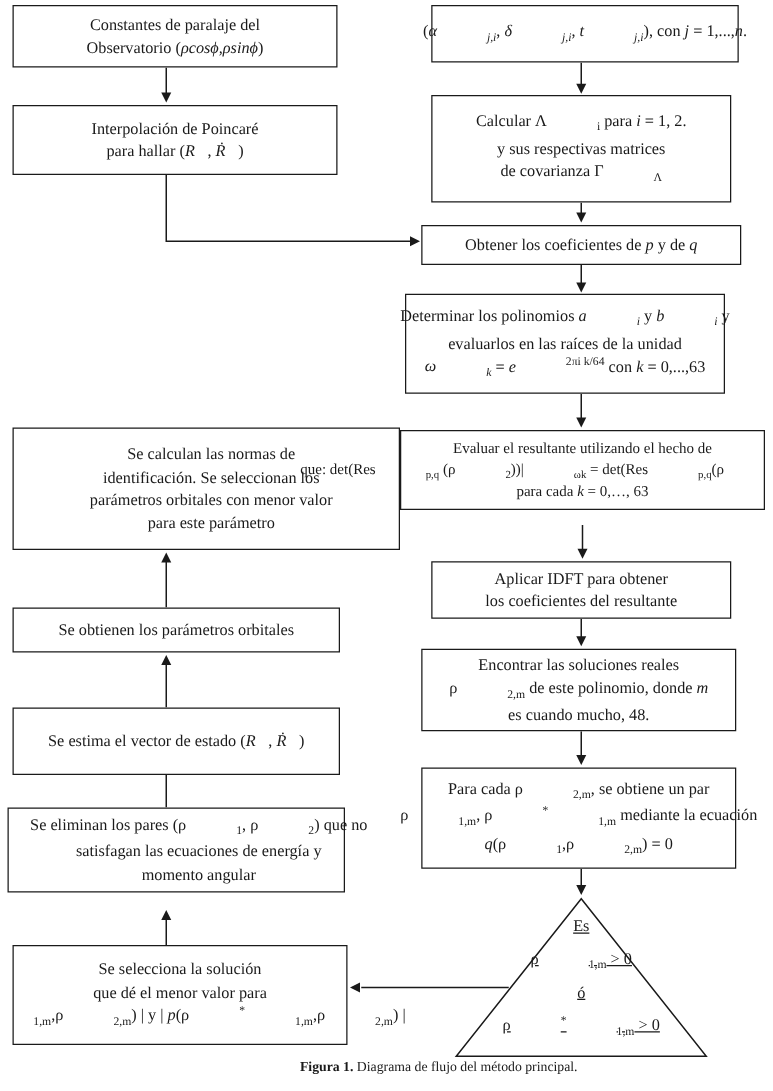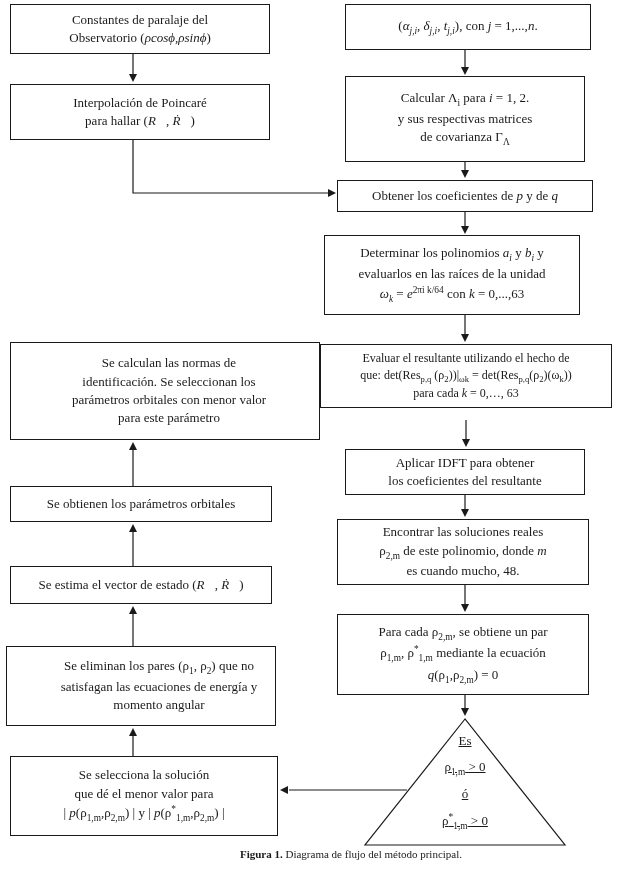--- a/index.html
+++ b/index.html
@@ -14,37 +14,37 @@
   .box {
     position:absolute;
     border:1px solid #1a1a1a;
     background:#fff;
     display:flex; flex-direction:column;
     align-items:center; justify-content:center;
     text-align:center;
     font-size:13px; line-height:1.42;
     padding:2px 4px;
   }
-  sub,sup { font-size:0.72em; }
+  sub,sup { font-size:0.72em;margin-left:40px; }
   .line { white-space:nowrap; }
   
   .b-constantes   { left:10px;  top:4px;   width:260px; height:50px; }
   .b-interpolacion{ left:10px;  top:84px;  width:260px; height:56px; }
   .b-observaciones{ left:345px; top:4px;   width:246px; height:46px; }
   .b-calcular     { left:345px; top:76px;  width:240px; height:86px; }
   .b-obtener      { left:337px; top:180px; width:256px; height:32px; }
   .b-determinar   { left:324px; top:235px; width:256px; height:80px; }
   .b-evaluar      { left:320px; top:344px; width:292px; height:64px; font-size:12px; }
   .b-aplicar      { left:345px; top:449px; width:240px; height:46px; }
   .b-encontrar    { left:337px; top:519px; width:252px; height:66px; }
   .b-paracada     { left:337px; top:614px; width:252px; height:81px; }
   .b-normas       { left:10px;  top:342px; width:310px; height:98px;padding-left:12px; }
   .b-parametros   { left:10px;  top:486px; width:262px; height:36px; }
-  .b-vector       { left:10px;  top:566px; width:262px; height:38px; }
-  .b-eliminar     { left:6px;   top:646px; width:270px; height:80px;padding-left:40px; }
+  .b-vector       { left:10px;  top:566px; width:262px; height:54px; }
+  .b-eliminar     { left:6px;   top:646px; width:270px; height:68px;padding-left:40px; }
   .b-seleccionar  { left:10px;  top:756px; width:268px; height:80px; }
   .tri-text {
     position:absolute; left:383px; top:724px; width:164px; height:116px;
     display:flex; flex-direction:column; align-items:center; justify-content:space-evenly;
     text-align:center; font-size:13px;text-decoration:underline;
   }
   .caption { position:absolute; left:0; top:848px; width:618px; text-align:center; font-size:11px;margin-left:42px; }
 </style>
 </head>
 <body>

